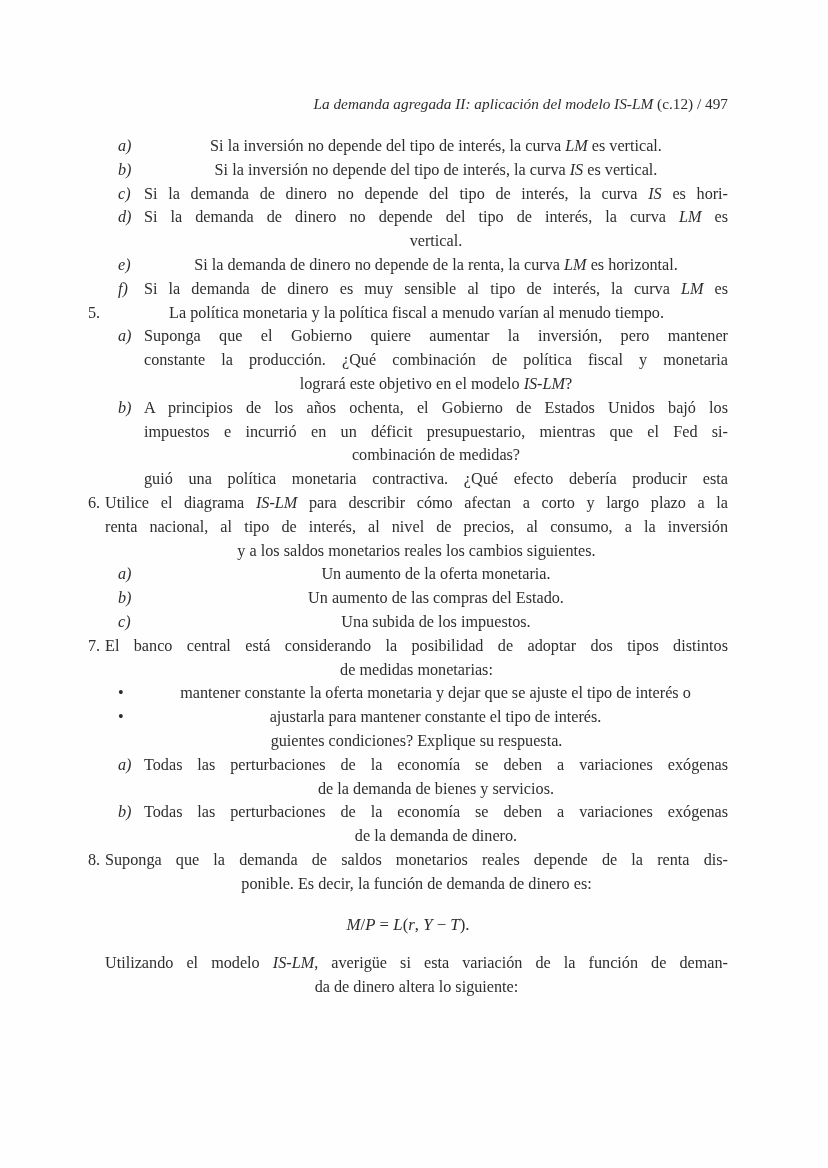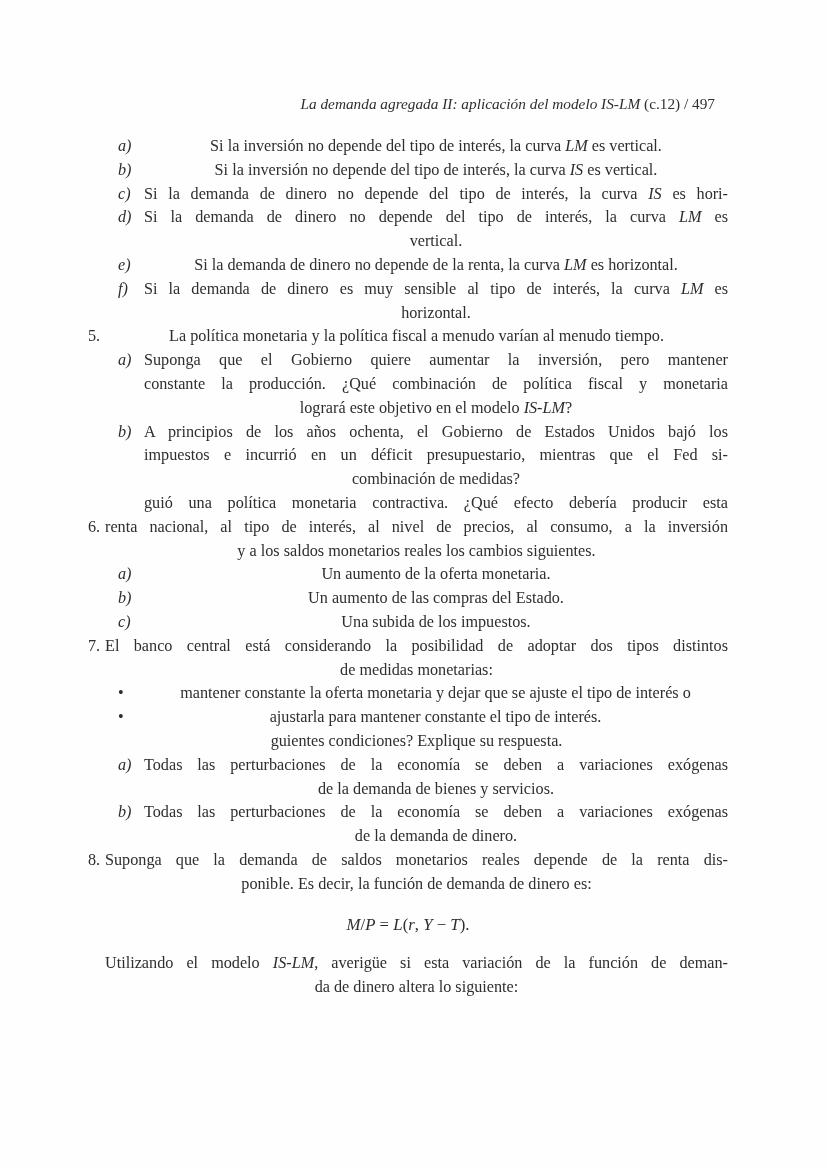--- a/index.html
+++ b/index.html
@@ -16,21 +16,21 @@
     width: 828px;
     height: 1168px;
     background: var(--page-bg);
     color: var(--text-color);
     font-family: "Liberation Serif", "DejaVu Serif", serif;
     overflow: hidden;
   }
   .running-header {
     position: absolute;
     top: 94px;
-    left: 75px;
+    left: 88px;
     width: 640px;
     text-align: right;
     font-size: 15.3px;
     line-height: 20px;
     white-space: nowrap;
   }
   .running-header .title {
     font-style: italic;
   }
   .content {
@@ -122,21 +122,20 @@
       <span class="marker">e)</span>
       <div class="text">
           <div class="line">Si la demanda de dinero no depende de la renta, la curva <i>LM</i> es horizontal.</div>
         </div>
     </div>
 
     <div class="row level-sub">
       <span class="marker">f)</span>
       <div class="text">
           <div class="line just">Si la demanda de dinero es muy sensible al tipo de interés, la curva <i>LM</i> es</div>
-          <div class="line">horizontal.</div>
         </div>
     </div>
 
     <div class="row level-main">
       <span class="marker">5.</span>
       <div class="text">
           <div class="line">La política monetaria y la política fiscal a menudo varían al menudo tiempo.</div>
         </div>
     </div>
 
@@ -155,20 +154,21 @@
           <div class="line just">A principios de los años ochenta, el Gobierno de Estados Unidos bajó los</div>
           <div class="line just">impuestos e incurrió en un déficit presupuestario, mientras que el Fed si-</div>
           <div class="line">combinación de medidas?</div>
           <div class="line just">guió una política monetaria contractiva. ¿Qué efecto debería producir esta</div>
         </div>
     </div>
 
     <div class="row level-main">
       <span class="marker">6.</span>
       <div class="text">
+          <div class="line just">Utilice el diagrama <i>IS-LM</i> para describir cómo afectan a corto y largo plazo a la</div>
           <div class="line just">renta nacional, al tipo de interés, al nivel de precios, al consumo, a la inversión</div>
           <div class="line">y a los saldos monetarios reales los cambios siguientes.</div>
         </div>
     </div>
 
     <div class="row level-sub">
       <span class="marker">a)</span>
       <div class="text">
           <div class="line">Un aumento de la oferta monetaria.</div>
         </div>

